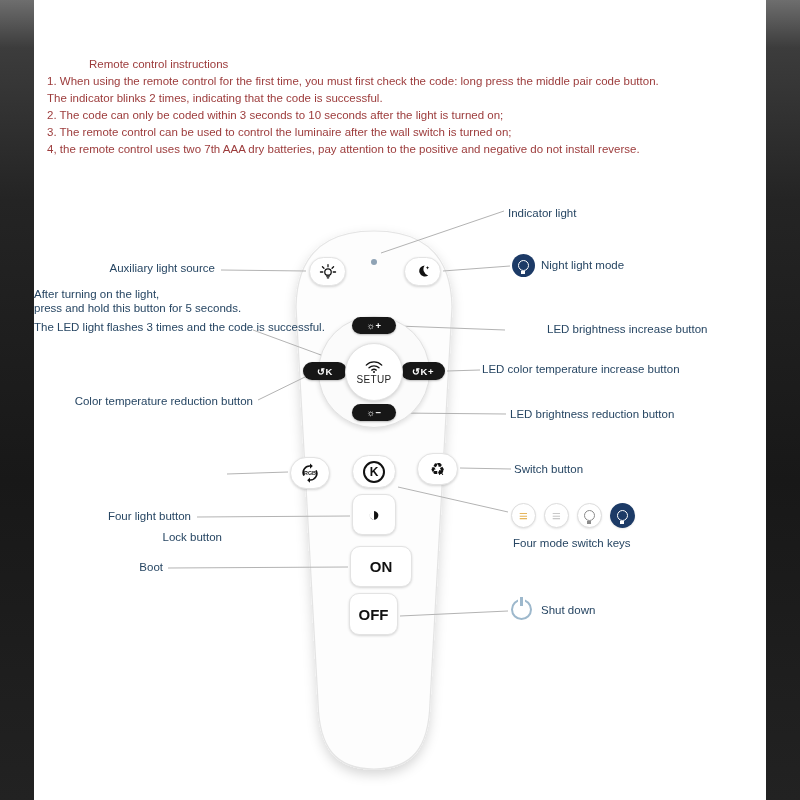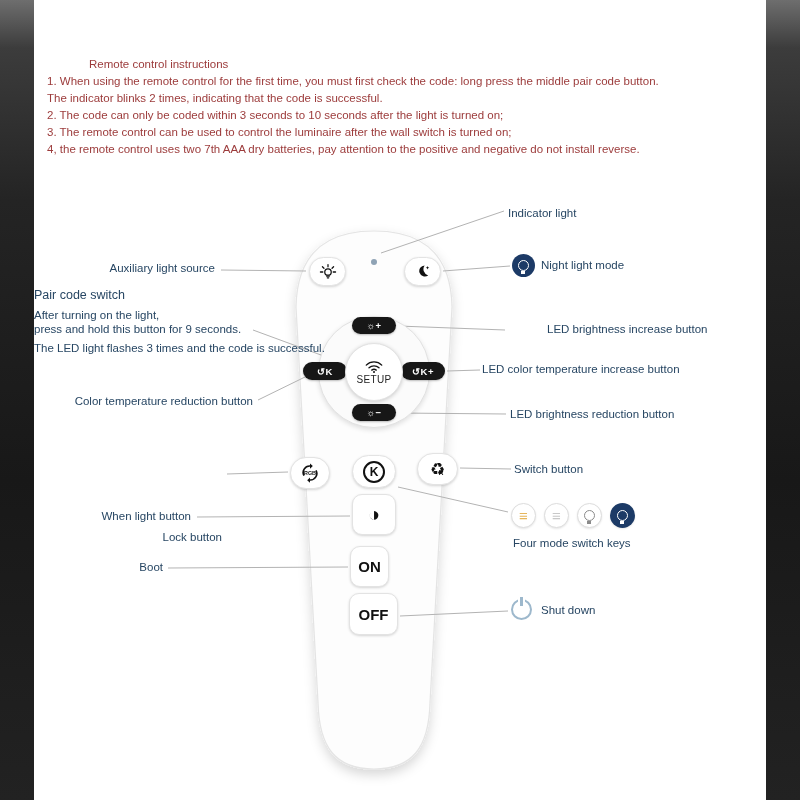--- a/index.html
+++ b/index.html
@@ -35,21 +35,21 @@
              box-shadow:0 1px 4px rgba(0,0,0,.2);gap:1px;}
   #btn-setup .setup-txt{font-size:10px;font-weight:normal;letter-spacing:.3px;color:#222;}
   #pill-top{left:352px;top:317px;width:44px;height:17px;}
   #pill-bottom{left:352px;top:404px;width:44px;height:17px;}
   #pill-left{left:303px;top:362px;width:44px;height:18px;}
   #pill-right{left:401px;top:362px;width:44px;height:18px;}
   #btn-lock{left:290px;top:457px;width:40px;height:32px;border-radius:16px;}
   #btn-k{left:352px;top:455px;width:44px;height:33px;border-radius:17px;}
   #btn-switch{left:417px;top:453px;width:41px;height:32px;border-radius:16px;}
   #btn-full{left:352px;top:494px;width:44px;height:41px;border-radius:10px;font-size:20px;}
-  #btn-on{left:350px;top:546px;width:39px;height:41px;border-radius:10px;font-weight:bold;font-size:15px;}
+  #btn-on{left:350px;top:546px;width:62px;height:41px;border-radius:10px;font-weight:bold;font-size:15px;}
   #btn-off{left:349px;top:593px;width:49px;height:42px;border-radius:10px;font-weight:bold;font-size:15px;}
 
   .kcircle{width:22px;height:22px;border:2px solid #111;border-radius:50%;display:flex;
            align-items:center;justify-content:center;font-weight:bold;font-size:12px;color:#111;box-sizing:border-box;}
   .recycle{position:relative;display:inline-flex;}
   .recycle-tri{font-size:17px;line-height:1;color:#111;}
   .recycle-r{position:absolute;left:58%;top:48%;font-size:6.5px;font-weight:bold;color:#111;}
 
   
   .lbl{position:absolute;color:#274663;font-size:11.5px;white-space:nowrap;}
@@ -203,33 +203,32 @@
   </div>
 
   <div class="lbl" id="lbl-indicator">Indicator light</div>
   <div class="lbl" id="lbl-aux">Auxiliary light source</div>
   <span id="ico-night">
     <span class="bulb white"></span>
   </span>
   <div class="lbl" id="lbl-night">Night light mode</div>
 
   <div id="paircode">
-    <div class="pc-title">Pair code switch</div>
     <div class="pc-line">After turning on the light,</div>
-    <div class="pc-line">press and hold this button for 9 seconds.</div>
+    <div class="pc-line">press and hold this button for 5 seconds.</div>
     <div class="pc-line pc-line3">The LED light flashes 3 times and the code is successful.</div>
   </div>
 
   <div class="lbl" id="lbl-bri-inc">LED brightness increase button</div>
   <div class="lbl" id="lbl-cct-inc">LED color temperature increase button</div>
   <div class="lbl" id="lbl-bri-red">LED brightness reduction button</div>
   <div class="lbl" id="lbl-cct-red">Color temperature reduction button</div>
   <div class="lbl" id="lbl-lock">Lock button</div>
   <div class="lbl" id="lbl-switch">Switch button</div>
-  <div class="lbl" id="lbl-full">When light button</div>
+  <div class="lbl" id="lbl-full">Four light button</div>
 
   <div id="modes">
     <span class="mode warm">
       <span>≡</span>
     </span>
     <span class="mode cool">
       <span>≡</span>
     </span>
     <span class="mode">
       <span class="bulb"></span>

